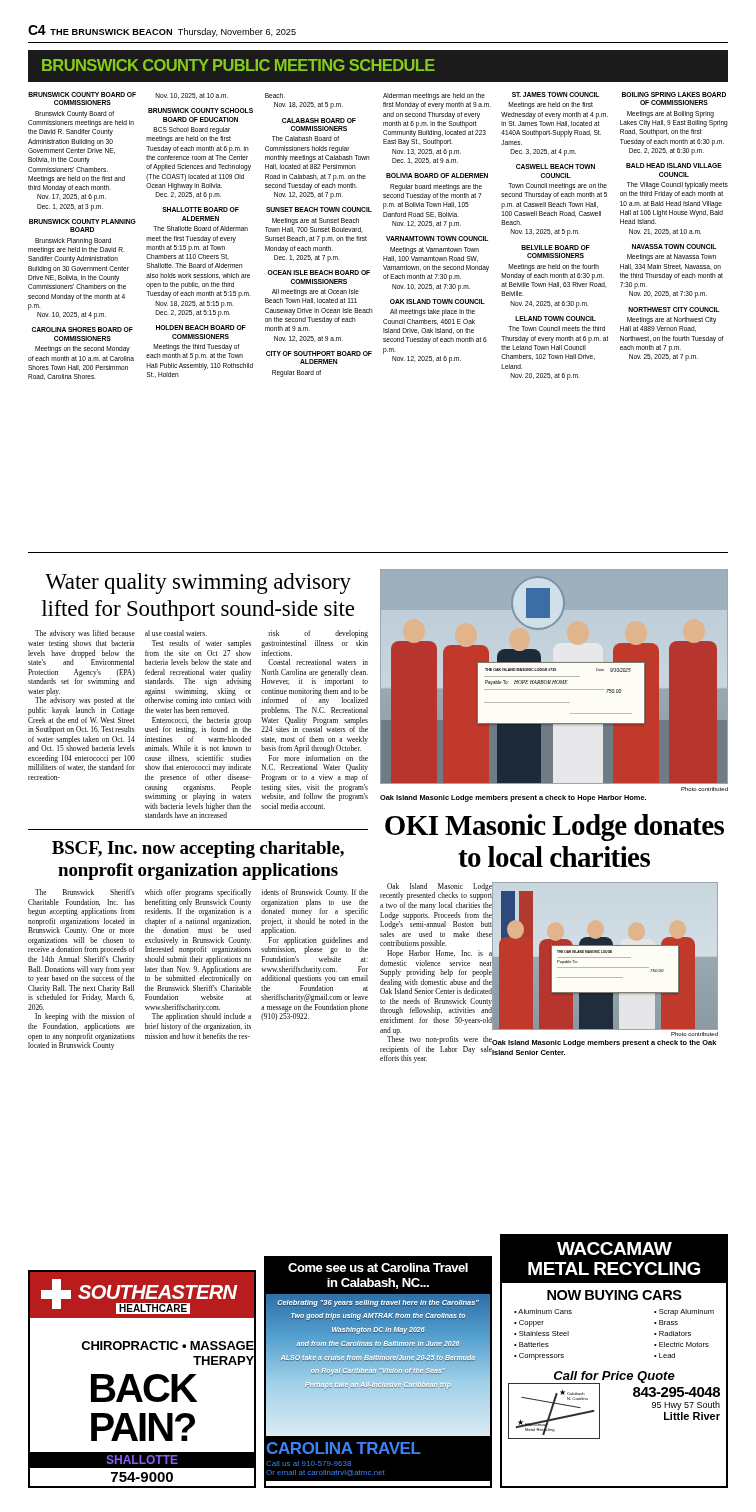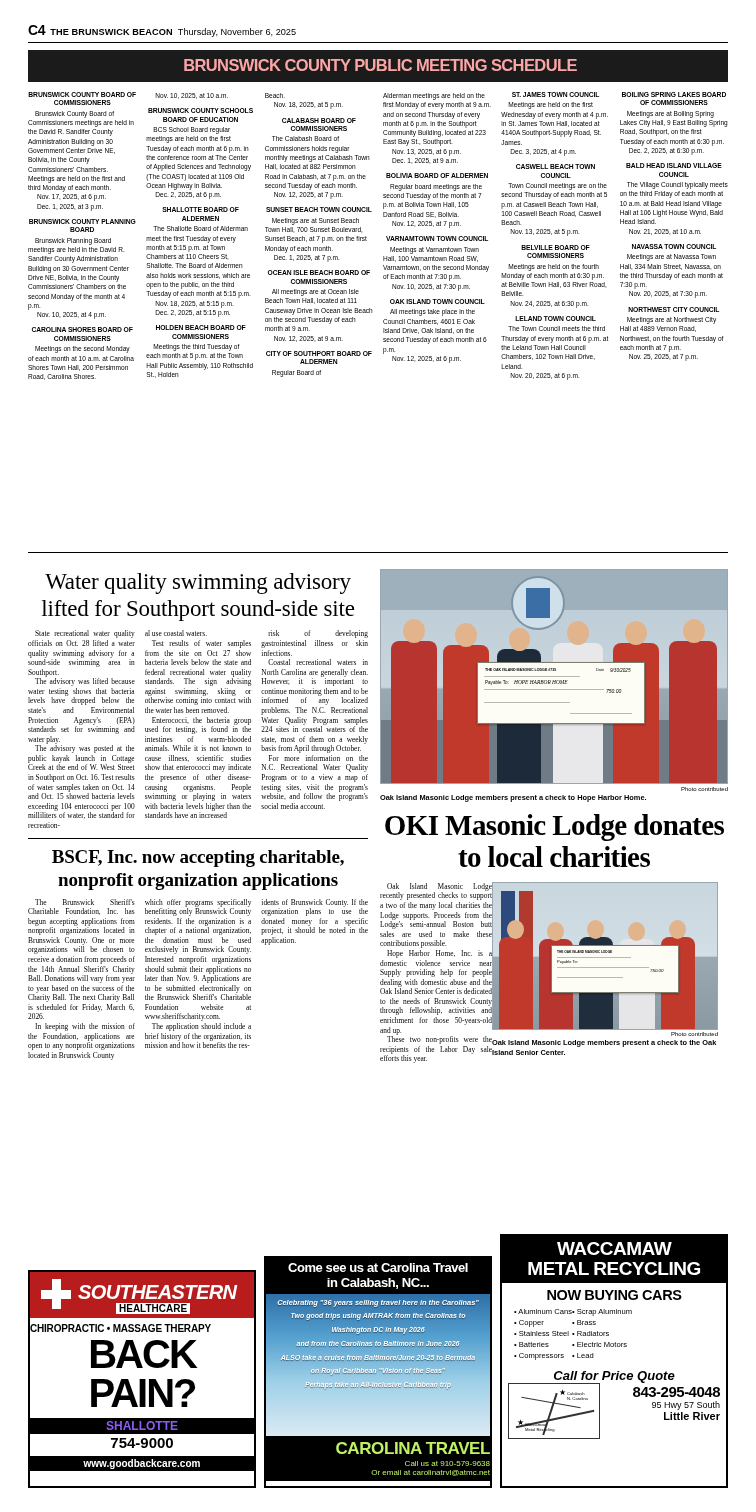--- a/index.html
+++ b/index.html
@@ -15,26 +15,25 @@
 
   
   .masthead { padding-top:22px; display:flex; align-items:baseline; gap:5px; }
   .folio { font-weight:bold; font-size:14px; letter-spacing:-0.3px; }
   .paper-name { font-weight:bold; font-size:9.2px; letter-spacing:0.1px; }
   .issue-date { font-size:9.2px; }
   .masthead-rule { border-bottom:1.6px solid #000; margin-top:4px; }
 
   
   .section-banner {
-    background:#1b1b1b; color:#fca5a5;
+    background:#1b1b1b; color:#84cc16;
     margin-top:7px;
     padding:6px 9px 7px 13px;
     font-weight:bold; font-size:16.5px;
     letter-spacing:-0.6px;
-    text-align:center;
   }
 
   
   .schedule {
     margin-top:9px;
     display:grid;
     grid-template-columns:repeat(6,1fr);
     column-gap:10px;
     border-bottom:1.4px solid #000;
     padding-bottom:6px;
@@ -111,50 +110,50 @@
     font-style:italic; font-weight:bold; font-size:20px; letter-spacing:-0.6px;
   }
   .se-health {
     position:absolute; left:86px; top:31px;
     font-weight:bold; font-size:10px; color:#000; background:#fff; padding:0 3px;
   }
   .se-cross { position:absolute; left:11px; top:7px; width:30px; height:30px; }
   .se-cross:before,.se-cross:after{content:"";position:absolute;background:#fff;}
   .se-cross:before{left:11px;top:0;width:9px;height:30px;}
   .se-cross:after{left:0;top:11px;width:30px;height:9px;}
-  .se-sub { text-align:left; font-weight:bold; font-size:10px; margin-top:5px; letter-spacing:-0.2px; }
+  .se-sub { text-align:right; font-weight:bold; font-size:13px; margin-top:20px; letter-spacing:-0.2px; }
   .se-back {
     text-align:center; font-weight:bold; font-size:40px; line-height:0.92;
     letter-spacing:-2px; margin-top:2px; font-family:"Liberation Sans", sans-serif;
   }
   .se-loc { background:#000; color:#8b5cf6; text-align:center; font-weight:bold; font-size:12px; margin-top:6px; padding:1px 0; }
   .se-phone { text-align:center; font-weight:bold; font-size:15px; }
   .se-web { background:#000; color:#fff; text-align:center; font-weight:bold; font-size:10px; margin-top:5px; padding:2px 0; }
 
   .ad-travel {
     position:absolute; left:236px; top:22px; width:228px; height:232px;
     border:2px solid #000; background:#fff; overflow:hidden;
   }
   .tv-hdr { background:#000; color:#fff; text-align:center; font-weight:bold; font-size:13px; line-height:1.12; padding:3px 2px 4px; letter-spacing:-0.4px; }
   .tv-body { position:relative; height:142px;
     background:linear-gradient(#2e6fa8 0%, #54a0cf 30%, #9fd0e8 62%, #dbeaf3 100%); }
   .tv-line { text-align:center; font-style:italic; font-weight:bold; font-size:7.4px; color:#fff; padding:4px 6px 0; text-shadow:0 1px 1px rgba(0,0,0,.5); line-height:1.25; }
   .tv-line.sm { font-size:7px; padding-top:5px; }
-  .tv-foot { background:#000; color:#bef264; text-align:right; padding:3px 0 4px; }
+  .tv-foot { background:#000; color:#3b82f6; text-align:left; padding:3px 0 4px; }
   .tv-name { font-weight:bold; font-size:17px; letter-spacing:-0.4px; }
   .tv-call { font-size:8px; }
   .tv-email { font-size:8px; }
 
   .ad-metal {
     position:absolute; left:472px; top:0; width:228px; height:254px;
     border:2px solid #000; background:#fff; overflow:hidden;
   }
   .mt-title { background:#000; color:#fff; text-align:center; font-weight:bold; font-size:19px; line-height:1.06; padding:3px 0 4px; letter-spacing:-0.5px; }
   .mt-buy { text-align:center; font-weight:bold; font-size:14.5px; margin:4px 0 3px; letter-spacing:-0.4px; }
-  .mt-lists { display:flex; justify-content:flex-start; padding:0 12px; font-size:7.6px; line-height:1.45; }
+  .mt-lists { display:flex; justify-content:space-between; padding:0 12px; font-size:7.6px; line-height:1.45; }
   .mt-lists ul { list-style:none; }
   .mt-lists li:before { content:"•  "; }
   .mt-quote { text-align:center; font-style:italic; font-weight:bold; font-size:13px; margin:7px 0 0; }
   .mt-bottom { display:flex; align-items:flex-start; gap:4px; padding:0 6px; }
   .mt-map { width:92px; height:56px; border:1px solid #333; position:relative; background:#fff; }
   .mt-map .rd { position:absolute; background:#333; }
   .mt-map .star { position:absolute; font-size:8px; }
   .mt-map .lbl { position:absolute; font-size:4.2px; }
   .mt-info { flex:1; text-align:right; }
   .mt-phone { font-weight:bold; font-size:15px; letter-spacing:-0.5px; }
@@ -305,21 +304,20 @@
         </div>
       </div>
     </div>
 
   <div class="stories">
 
     <div class="story-left">
       <div class="story-head">Water quality swimming advisory lifted for Southport sound-side site</div>
       <div class="story-cols3">
         <div class="body-serif" id="wq1">
-            <p>State recreational water quality officials on Oct. 28 lifted a water quality swimming advisory for a sound-side swimming area in Southport.</p>
             <p>The advisory was lifted because water testing shows that bacteria levels have dropped below the state's and Environmental Protection Agency's (EPA) standards set for swimming and water play.</p>
             <p>The advisory was posted at the public kayak launch in Cottage Creek at the end of W. West Street in Southport on Oct. 16. Test results of water samples taken on Oct. 14 and Oct. 15 showed bacteria levels exceeding 104 enterococci per 100 milliliters of water, the standard for recreation-</p>
           </div>
         <div class="body-serif" id="wq2">
             <p class="noindent">al use coastal waters.</p>
             <p>Test results of water samples from the site on Oct 27 show bacteria levels below the state and federal recreational water quality standards. The sign advising against swimming, skiing or otherwise coming into contact with the water has been removed.</p>
             <p>Enterococci, the bacteria group used for testing, is found in the intestines of warm-blooded animals. While it is not known to cause illness, scientific studies show that enterococci may indicate the presence of other disease-causing organisms. People swimming or playing in waters with bacteria levels higher than the standards have an increased</p>
           </div>
         <div class="body-serif" id="wq3">
             <p>risk of developing gastrointestinal illness or skin infections.</p>
@@ -335,20 +333,21 @@
           <div class="body-serif" id="bs1">
               <p>The Brunswick Sheriff's Charitable Foundation, Inc. has begun accepting applications from nonprofit organizations located in Brunswick County. One or more organizations will be chosen to receive a donation from proceeds of the 14th Annual Sheriff's Charity Ball. Donations will vary from year to year based on the success of the Charity Ball. The next Charity Ball is scheduled for Friday, March 6, 2026.</p>
               <p>In keeping with the mission of the Foundation, applications are open to any nonprofit organizations located in Brunswick County</p>
             </div>
           <div class="body-serif" id="bs2">
               <p class="noindent">which offer programs specifically benefitting only Brunswick County residents. If the organization is a chapter of a national organization, the donation must be used exclusively in Brunswick County. Interested nonprofit organizations should submit their applications no later than Nov. 9. Applications are to be submitted electronically on the Brunswick Sheriff's Charitable Foundation website at www.sheriffscharity.com.</p>
               <p>The application should include a brief history of the organization, its mission and how it benefits the res-</p>
             </div>
           <div class="body-serif" id="bs3">
               <p class="noindent">idents of Brunswick County. If the organization plans to use the donated money for a specific project, it should be noted in the application.</p>
+              <p>For application guidelines and submission, please go to the Foundation's website at: www.sheriffscharity.com. For additional questions you can email the Foundation at sheriffscharity@gmail.com or leave a message on the Foundation phone (910) 253-0922.</p>
             </div>
         </div>
       </div>
     </div>
 
     <div class="story-right">
       <div class="photo">
         <div class="ph-wall" style="background:linear-gradient(#b9c9d4 0%,#c9d6de 55%,#9aa8b2 56%,#8a98a2 100%)"></div>
         <div class="ph-band" style="top:0;height:40px;background:#9fb0bd;"></div>
         <div class="ph-band" style="top:150px;height:65px;background:#6f7c86;"></div>

